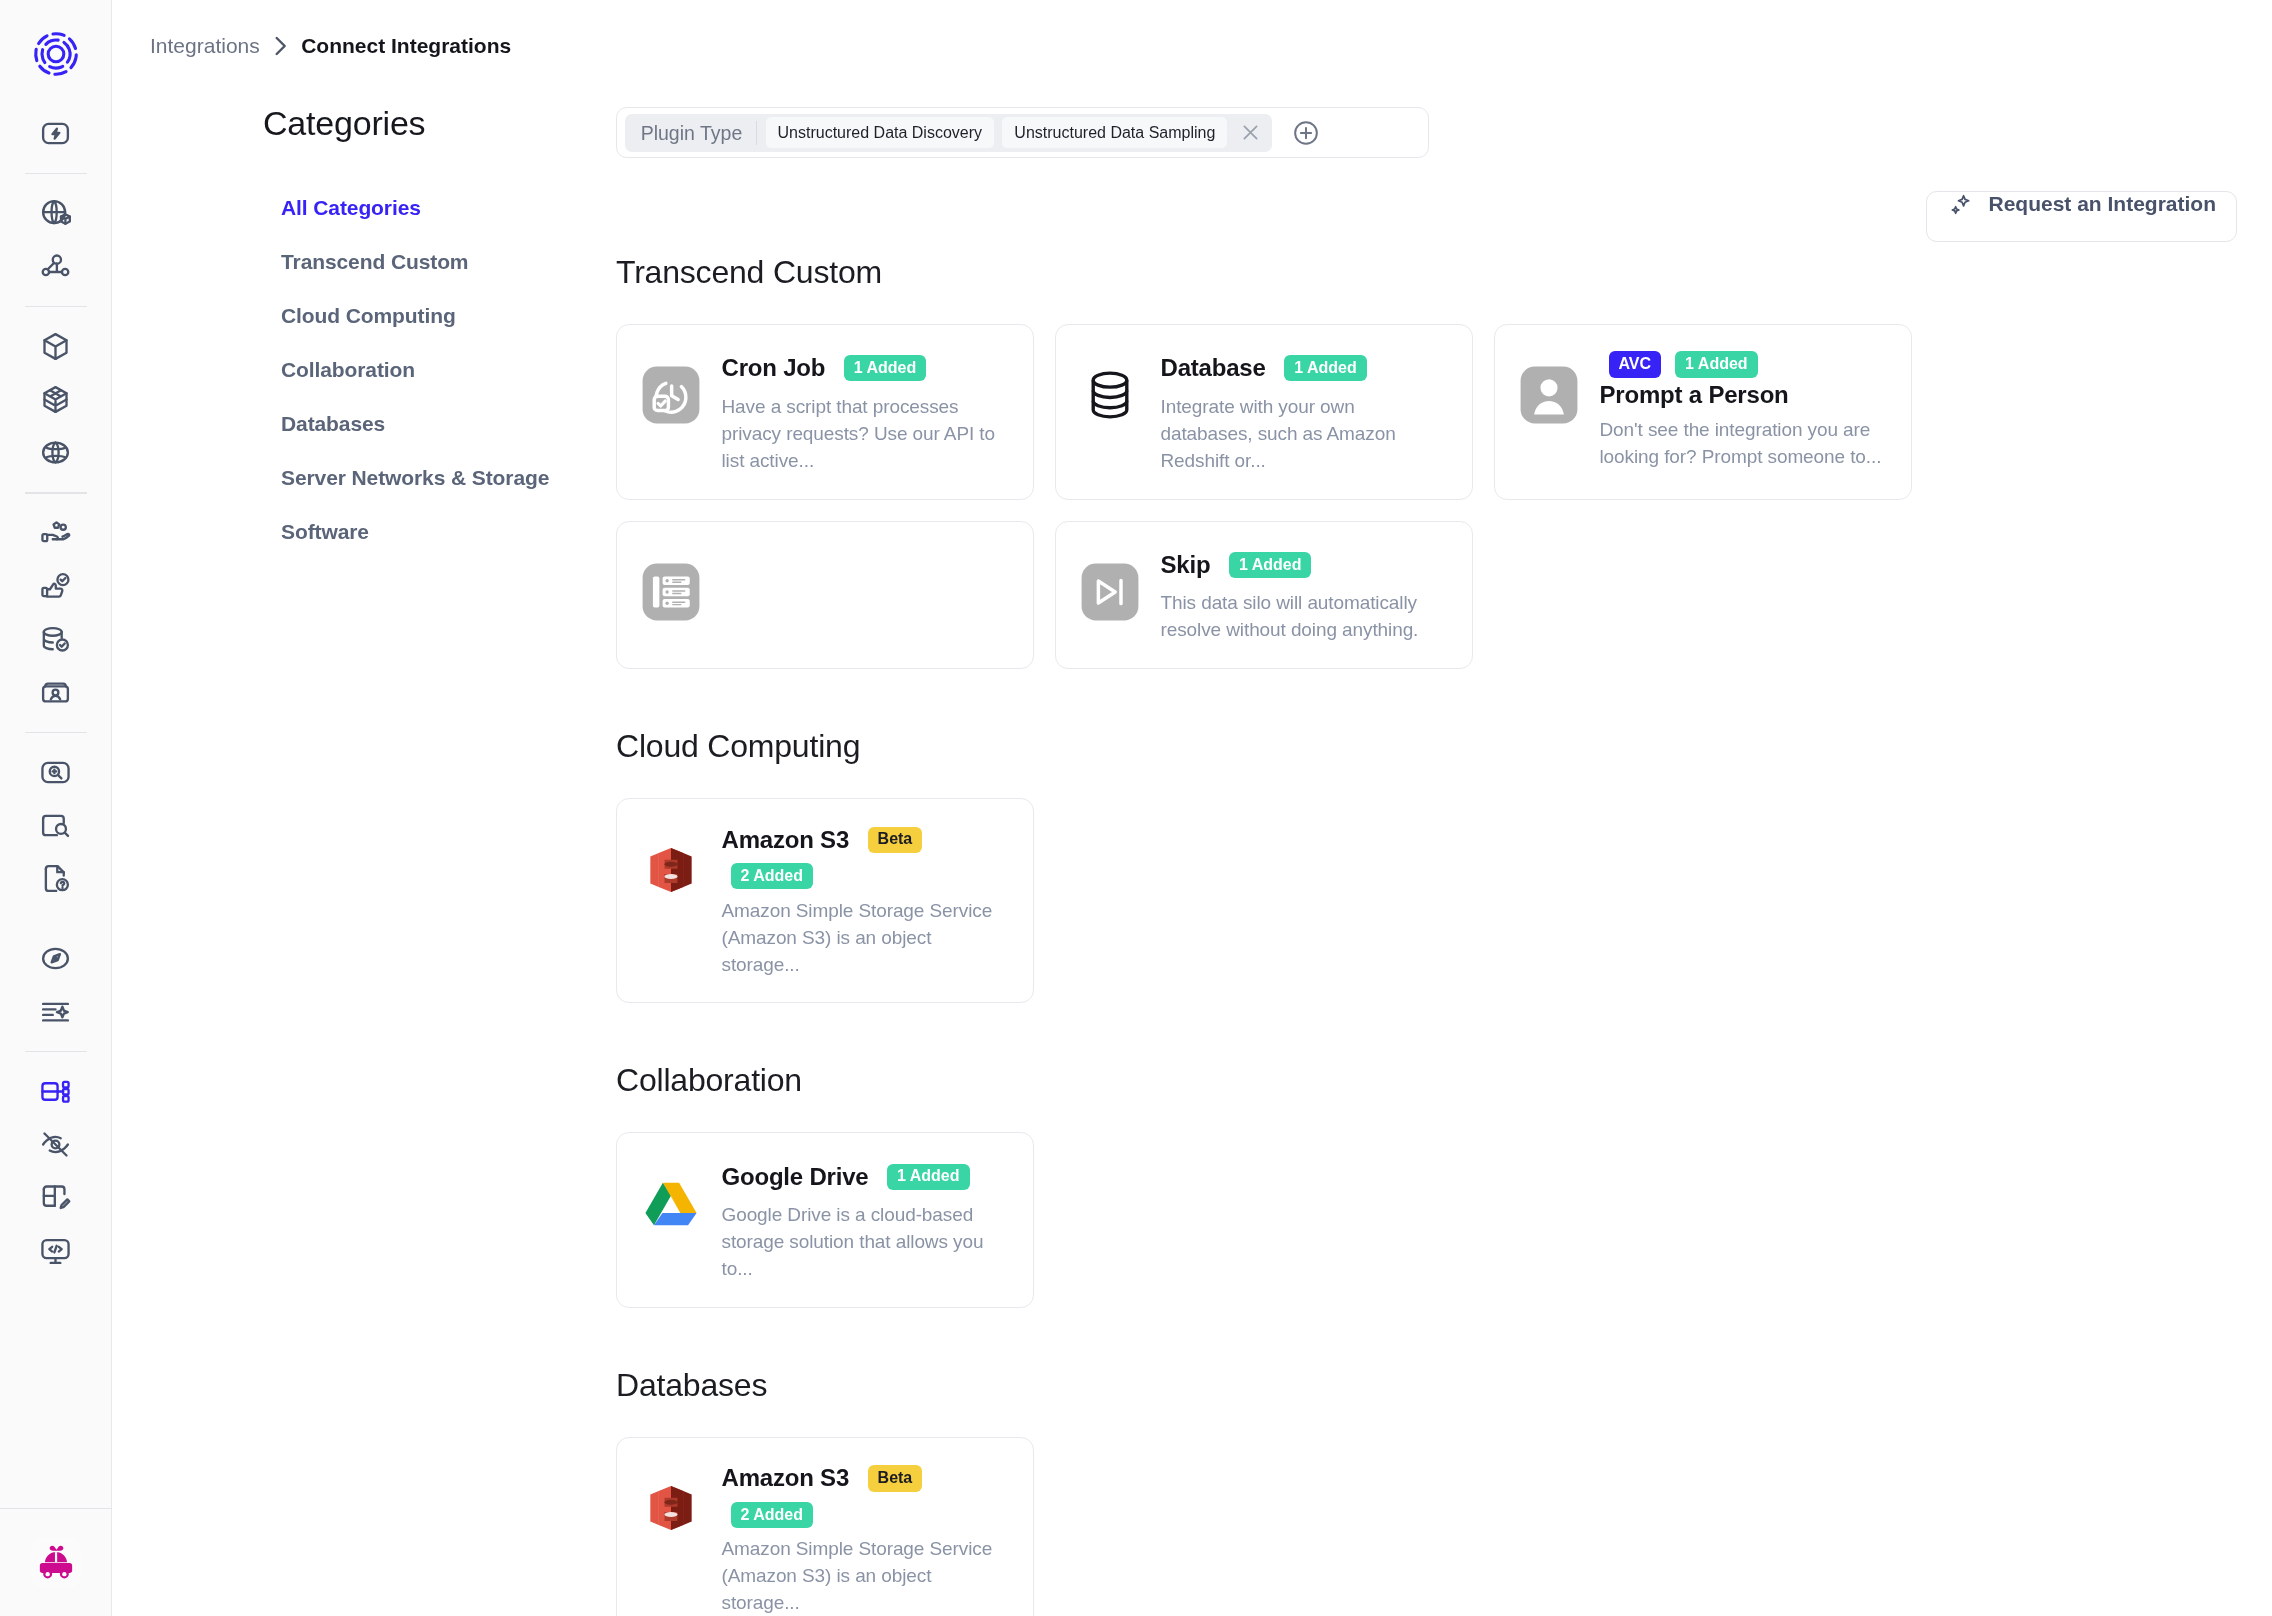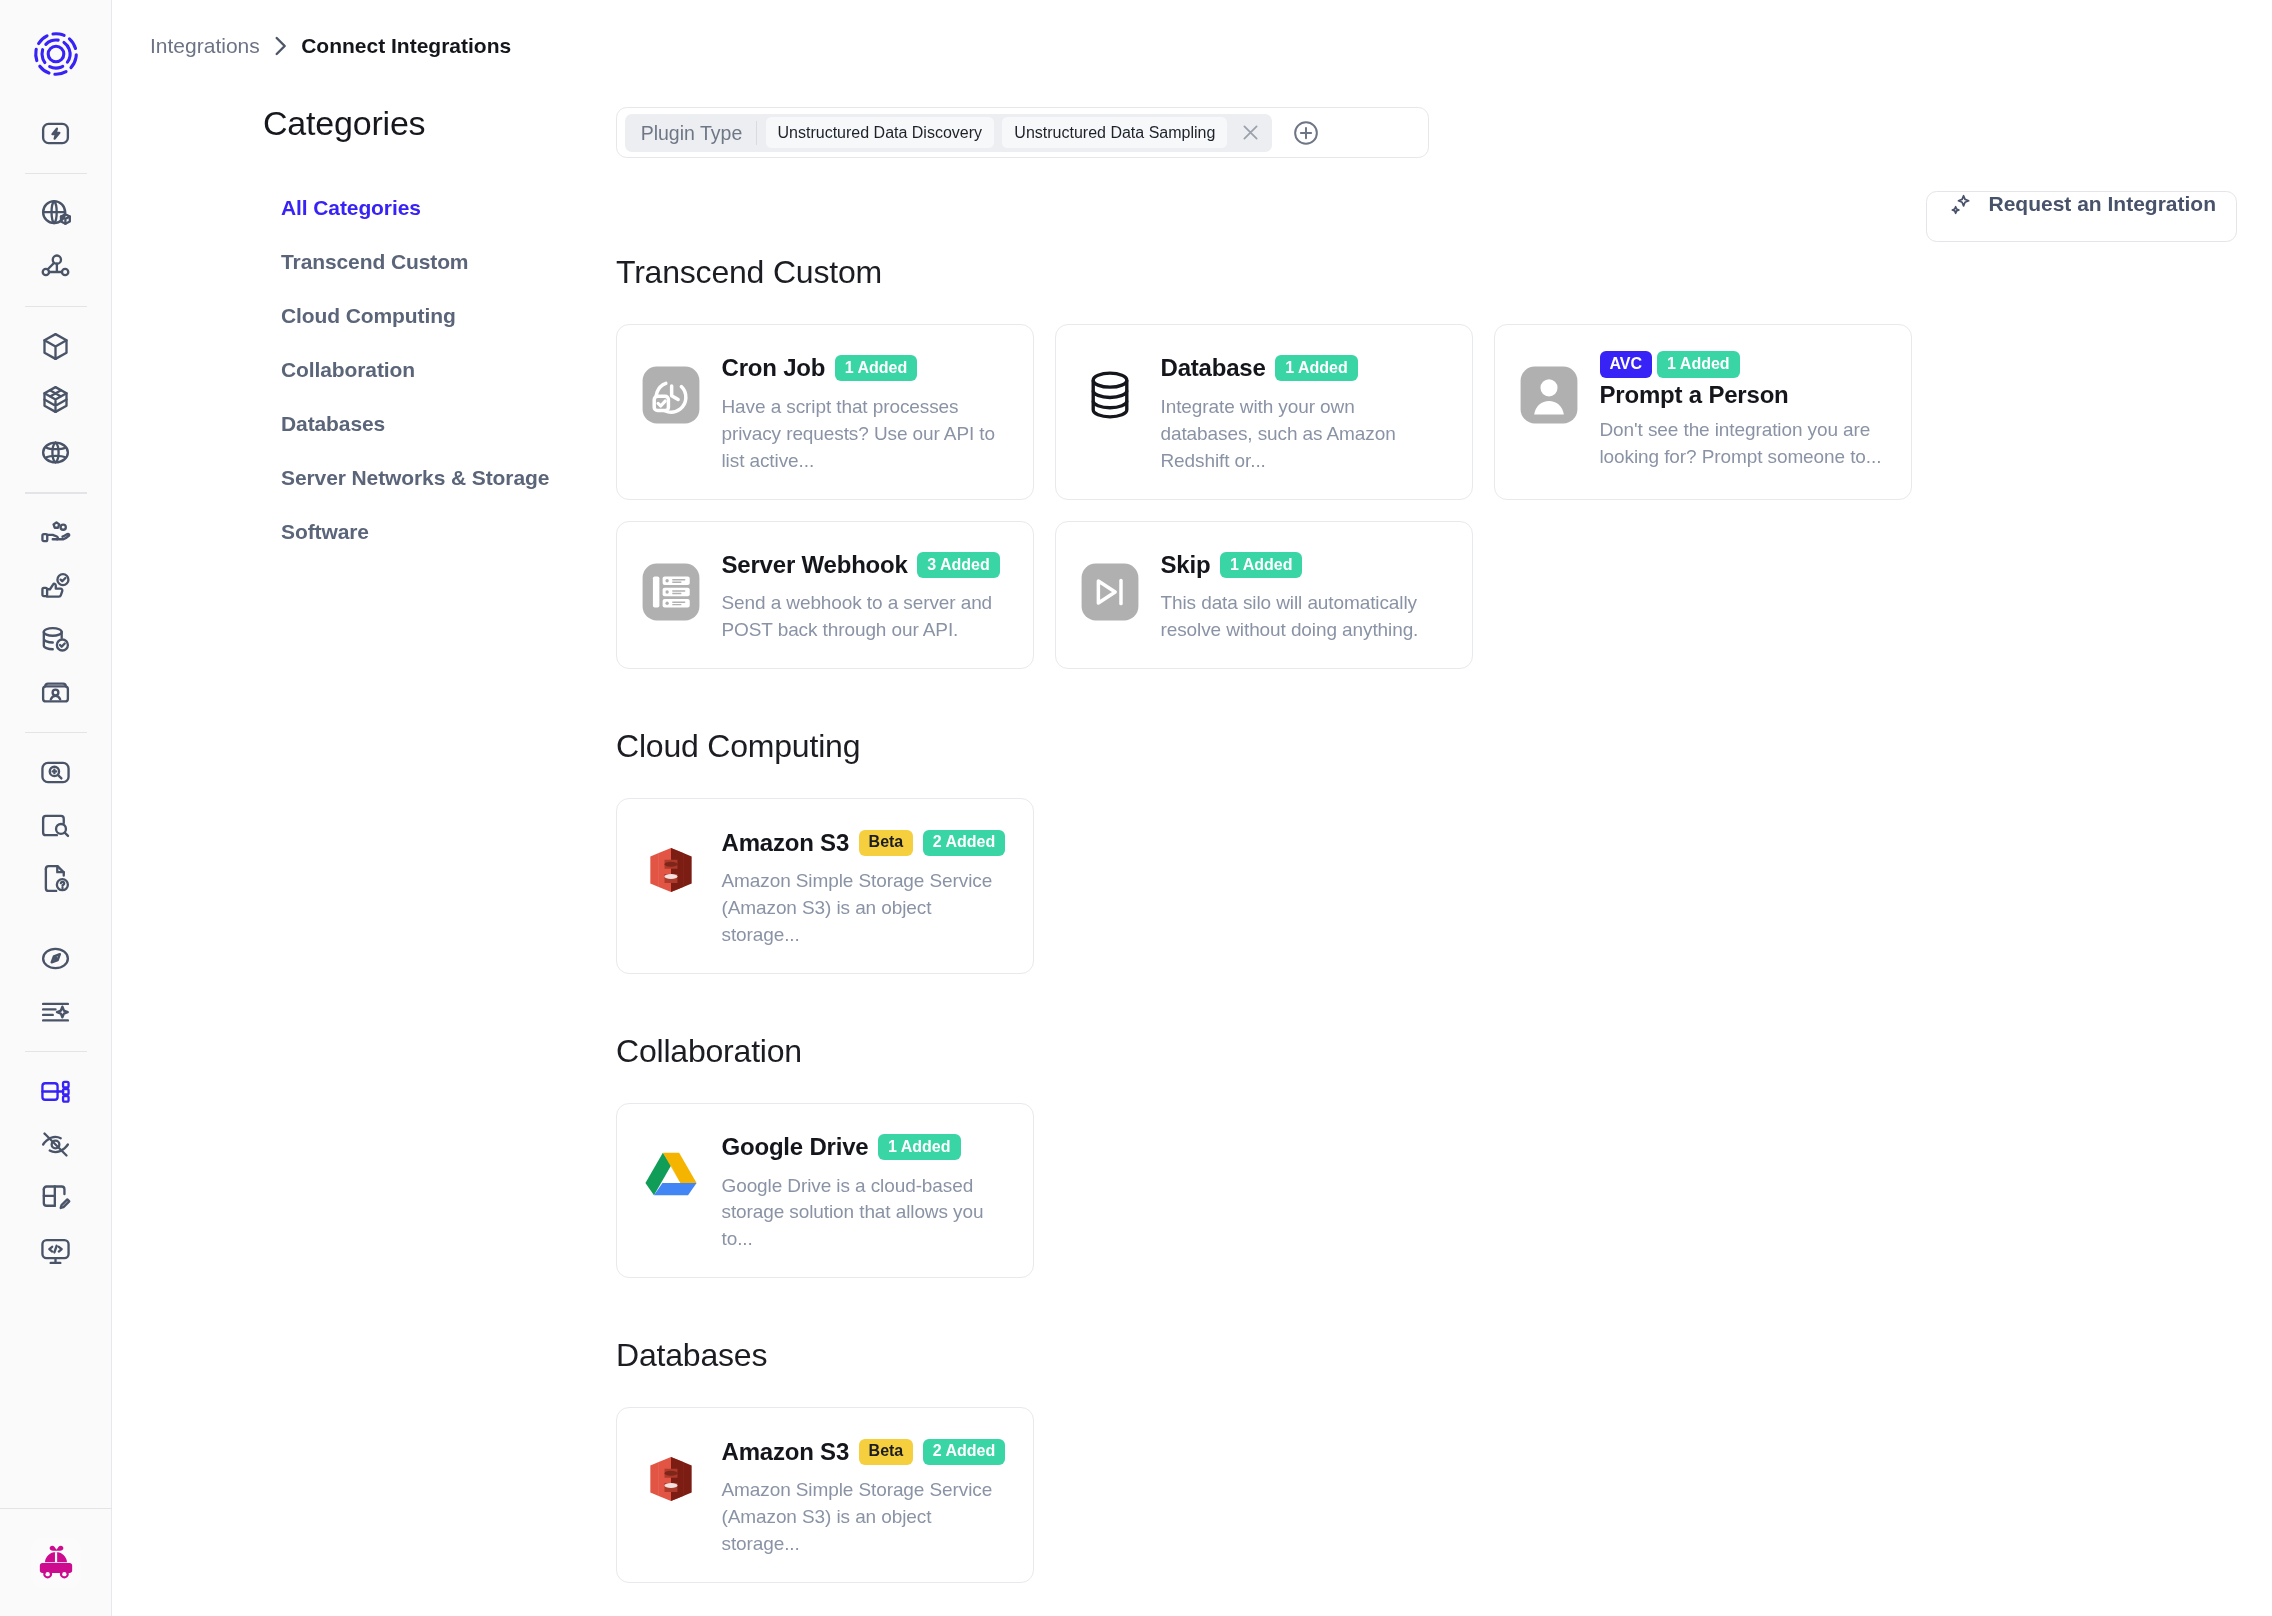--- a/index.html
+++ b/index.html
@@ -141,21 +141,21 @@
   .card-head {
     display: flex; align-items: center; flex-wrap: wrap;
     gap: 9.5px; margin-bottom: 8.3px; min-height: 34px;
   }
   .card-title {
     font-size: 24px; font-weight: 700; color: #14161c;
     letter-spacing: -0.2px; white-space: nowrap;
   }
   .badge {
     font-size: 16px; font-weight: 700; border-radius: 6px;
-    padding: 4.7px 10px; line-height: 1.05; white-space: nowrap;
+    padding: 4.7px 10px; line-height: 1.05; white-space: nowrap; margin-left: 9px;
   }
   .badge-added { background: #3ad5a5; color: #ffffff; }
   .badge-beta  { background: #f6cf3f; color: #1b1d23; }
   .badge-avc   { background: #3723f5; color: #ffffff; }
   .card-desc {
     font-size: 19px; color: #8a93a5; line-height: 1.42;
     letter-spacing: -0.1px;
   }
   .card.stacked .card-head { flex-direction: column; align-items: flex-start; gap: 3.6px; }
   .badge-row { display: flex; gap: 5px; }
@@ -475,27 +475,20 @@
       <rect x="17.5" y="20.7" width="21" height="6.6" rx="1.6" fill="#fff"></rect>
       <rect x="17.5" y="29.4" width="21" height="6.6" rx="1.6" fill="#fff"></rect>
       <circle cx="21" cy="15.3" r="1.3" fill="#b0b0b0"></circle>
       <circle cx="21" cy="24" r="1.3" fill="#b0b0b0"></circle>
       <circle cx="21" cy="32.7" r="1.3" fill="#b0b0b0"></circle>
       <path d="M25 14.5h10M25 16.4h7" stroke="#b0b0b0" stroke-width="1.1"></path>
       <path d="M25 23.2h10M25 25.1h7" stroke="#b0b0b0" stroke-width="1.1"></path>
       <path d="M25 31.9h10M25 33.8h7" stroke="#b0b0b0" stroke-width="1.1"></path>
     </svg>
             </div>
-            <div class="card-body">
-              <div class="card-head">
-                <span class="card-title">Server Webhook</span>
-                <span class="badge badge-added">3 Added</span>
-              </div>
-              <div class="card-desc">Send a webhook to a server and POST back through our API.</div>
-            </div>
           </div>
           <div class="card">
             <div class="card-icon">
               <svg viewBox="0 0 48 48">
       <rect x="2" y="2" width="44" height="44" rx="11" fill="#b0b0b0"></rect>
       <path d="M15 15.5l13 8.5-13 8.5z" fill="none" stroke="#fff" stroke-width="2.7" stroke-linejoin="round"></path>
       <path d="M32.5 15v18" stroke="#fff" stroke-width="2.7" stroke-linecap="round"></path>
     </svg>
             </div>
             <div class="card-body">

